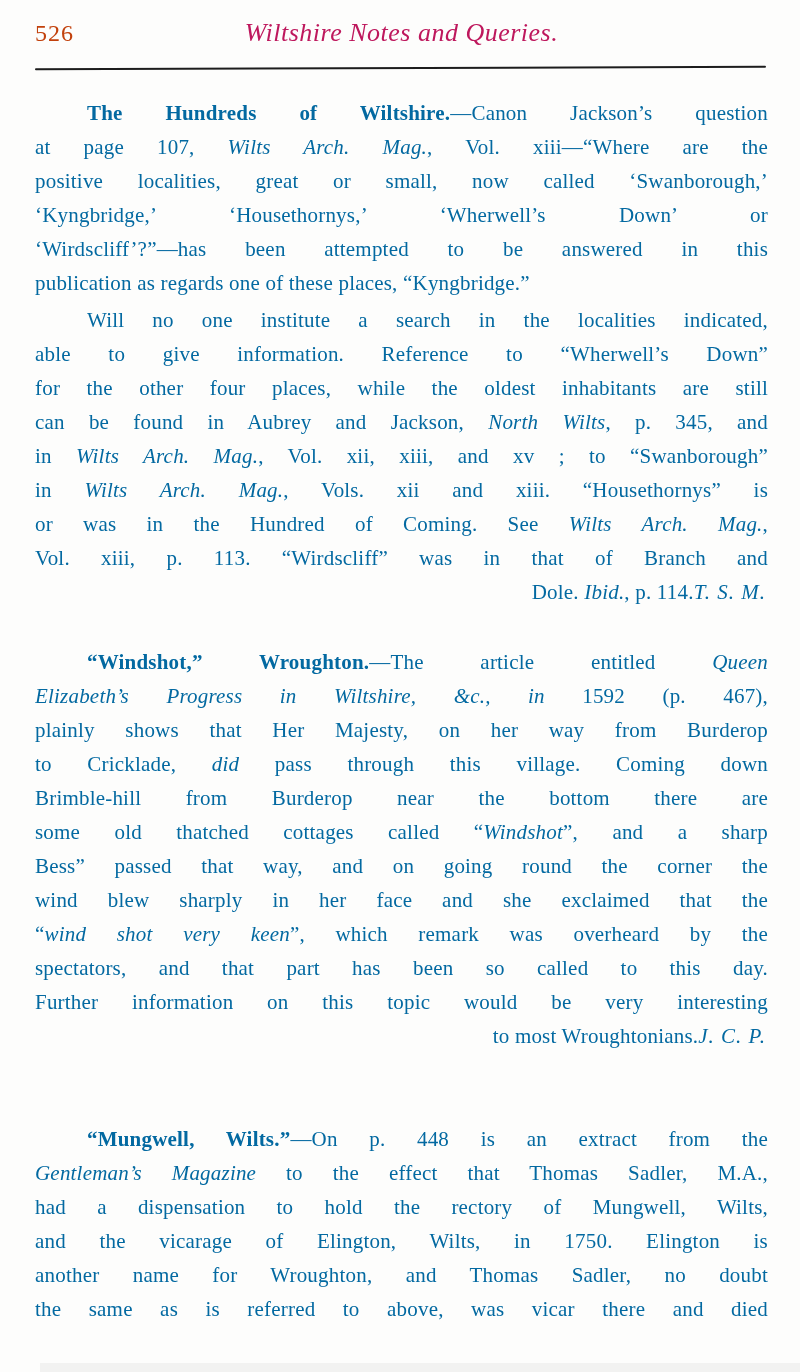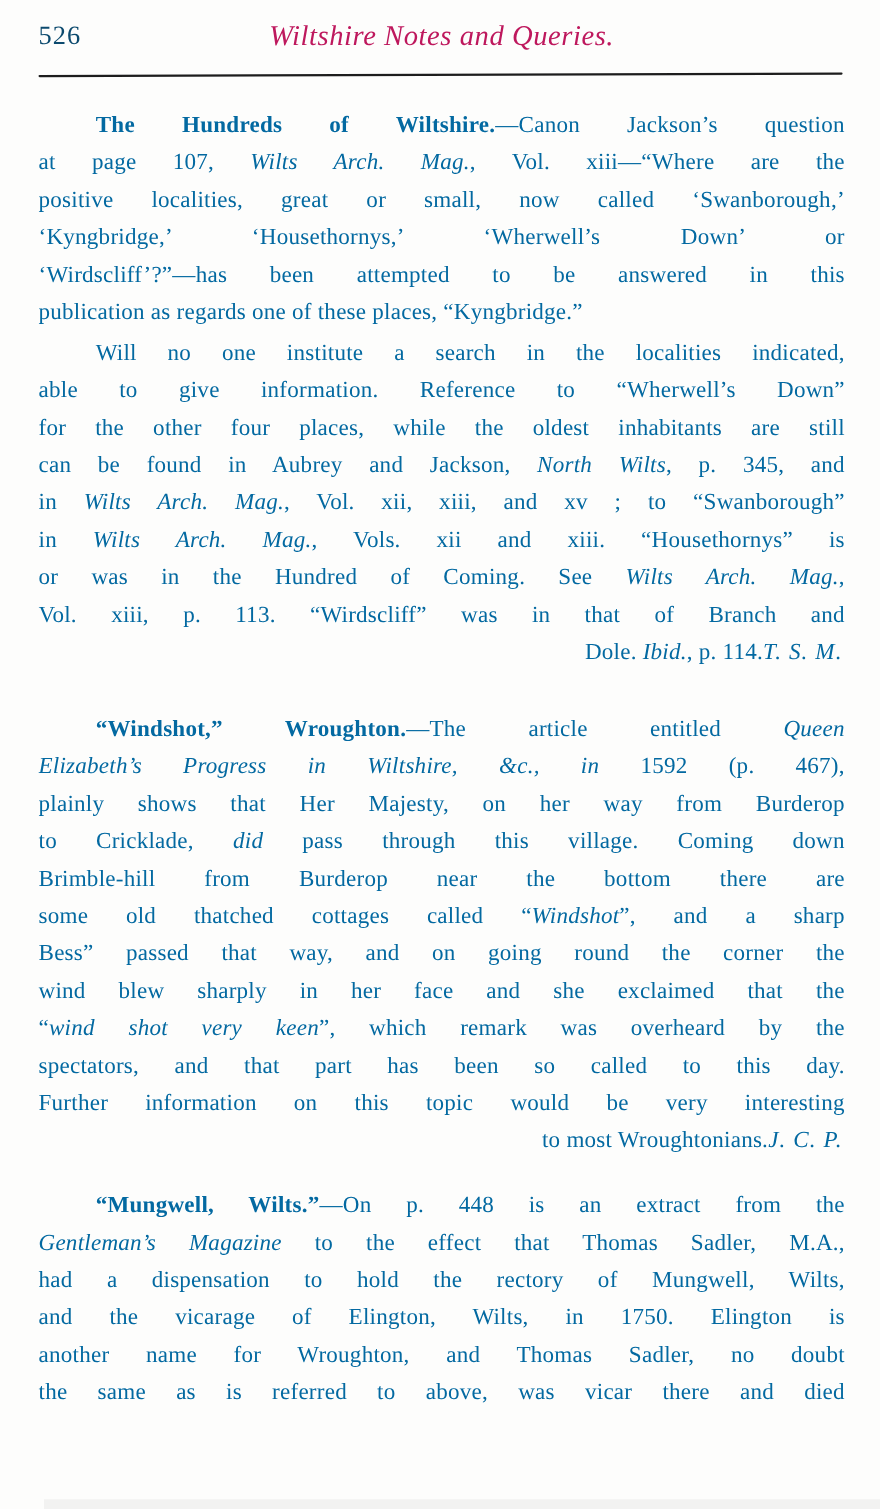--- a/index.html
+++ b/index.html
@@ -11,21 +11,21 @@
     color:#222;
     overflow:hidden;
   }
   
   #hdr{
     position:absolute;top:16px;left:35px;width:733px;height:34px;
     line-height:34px;
   }
   #pagenum{
     position:absolute;left:0;top:0;
-    font-size:24px;color:#0c4a6e;letter-spacing:1px;
+    font-size:24px;color:#c2410c;letter-spacing:1px;
   }
   #ptitle{
     position:absolute;left:0;right:0;top:0;text-align:center;
     font-style:italic;font-size:26px;color:#be185d;letter-spacing:.5px;
   }
   #rule{
     position:absolute;top:67px;left:35px;width:731px;height:2px;
     background:#1d1d1d;transform:rotate(-0.18deg);
     border-radius:1px;
   }
@@ -44,21 +44,21 @@
   .tline.split{
     display:flex;justify-content:flex-end;
     text-align:left;text-align-last:auto;white-space:nowrap;
   }
   .b{font-weight:bold;}
   .i{font-style:italic;}
   .sig{padding-right:2px;letter-spacing:1px;font-style:italic;}
   #e1p1{top:96px;}
   #e1p2{top:303px;}
   #e2{top:645px;}
-  #e3{top:1078px;}
+  #e3{top:1122px;}
   
   #scan-edge{
     position:absolute;left:40px;right:0;top:1363px;height:9px;
     background:rgba(40,40,40,0.05);
   }
 </style>
 </head>
 <body>
 
 <div id="page">

